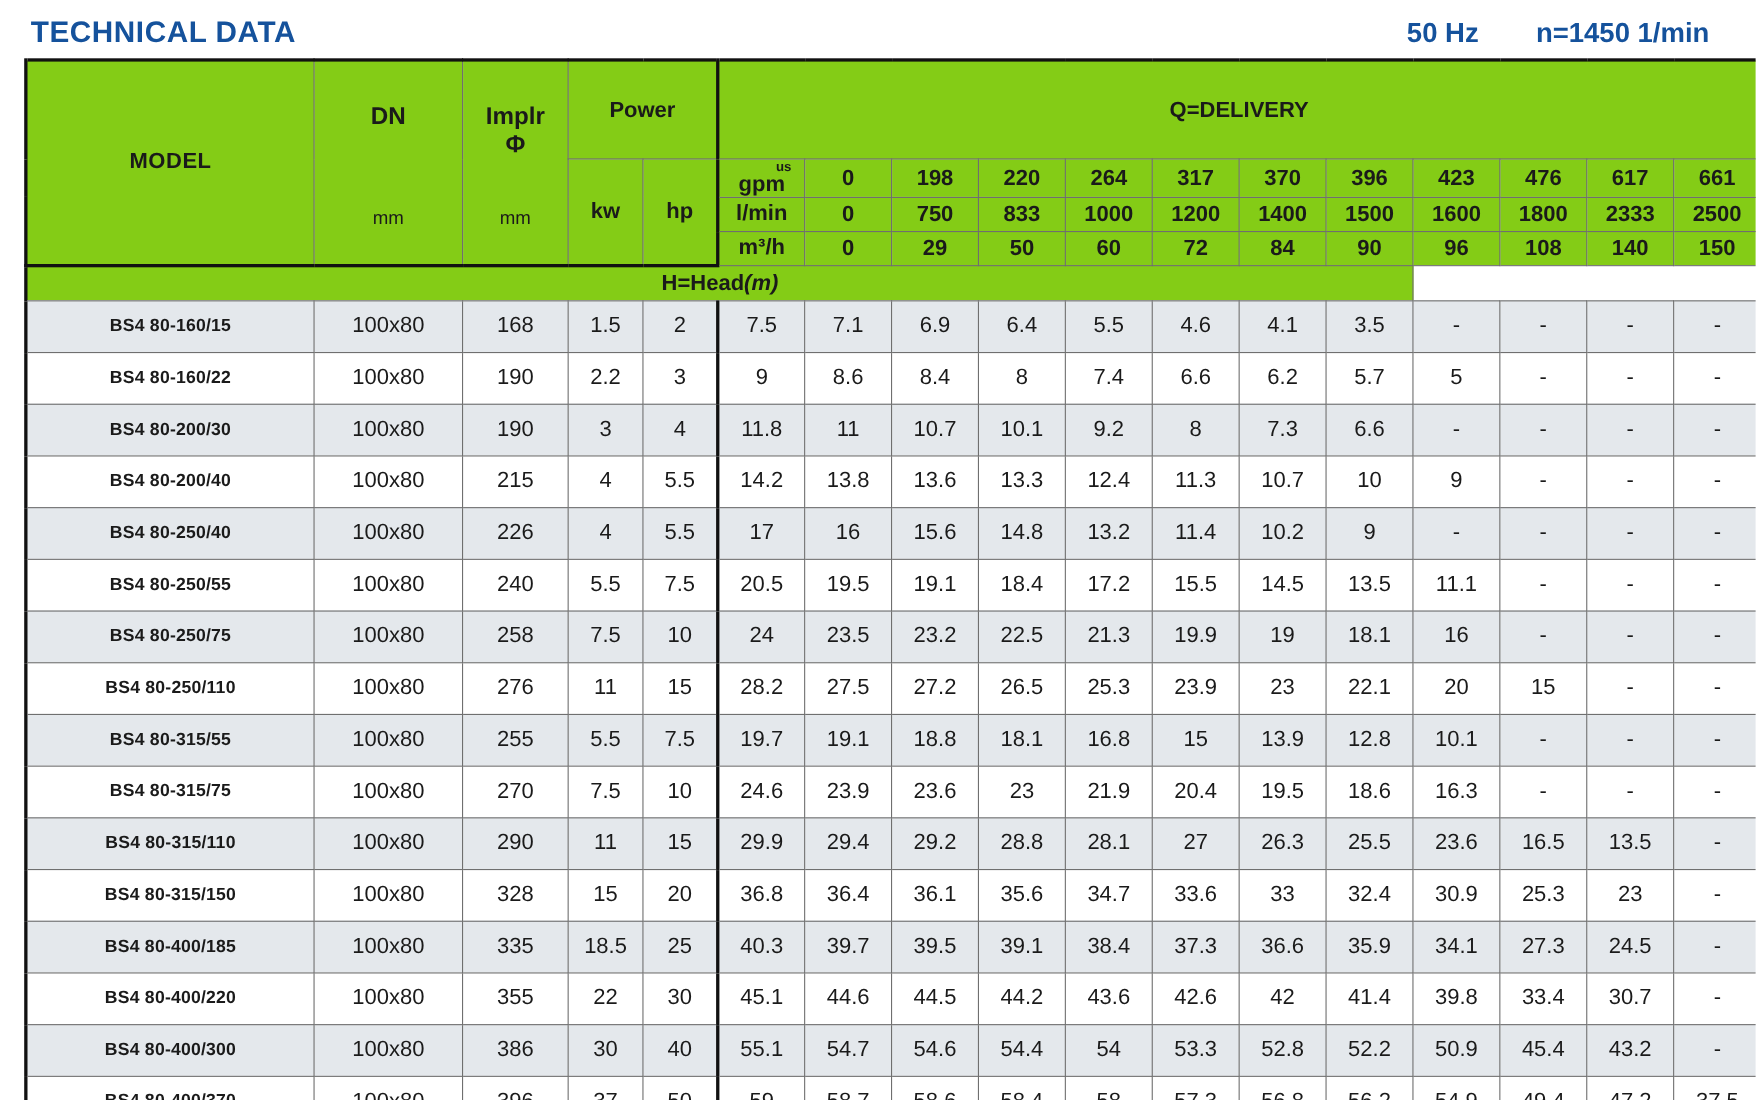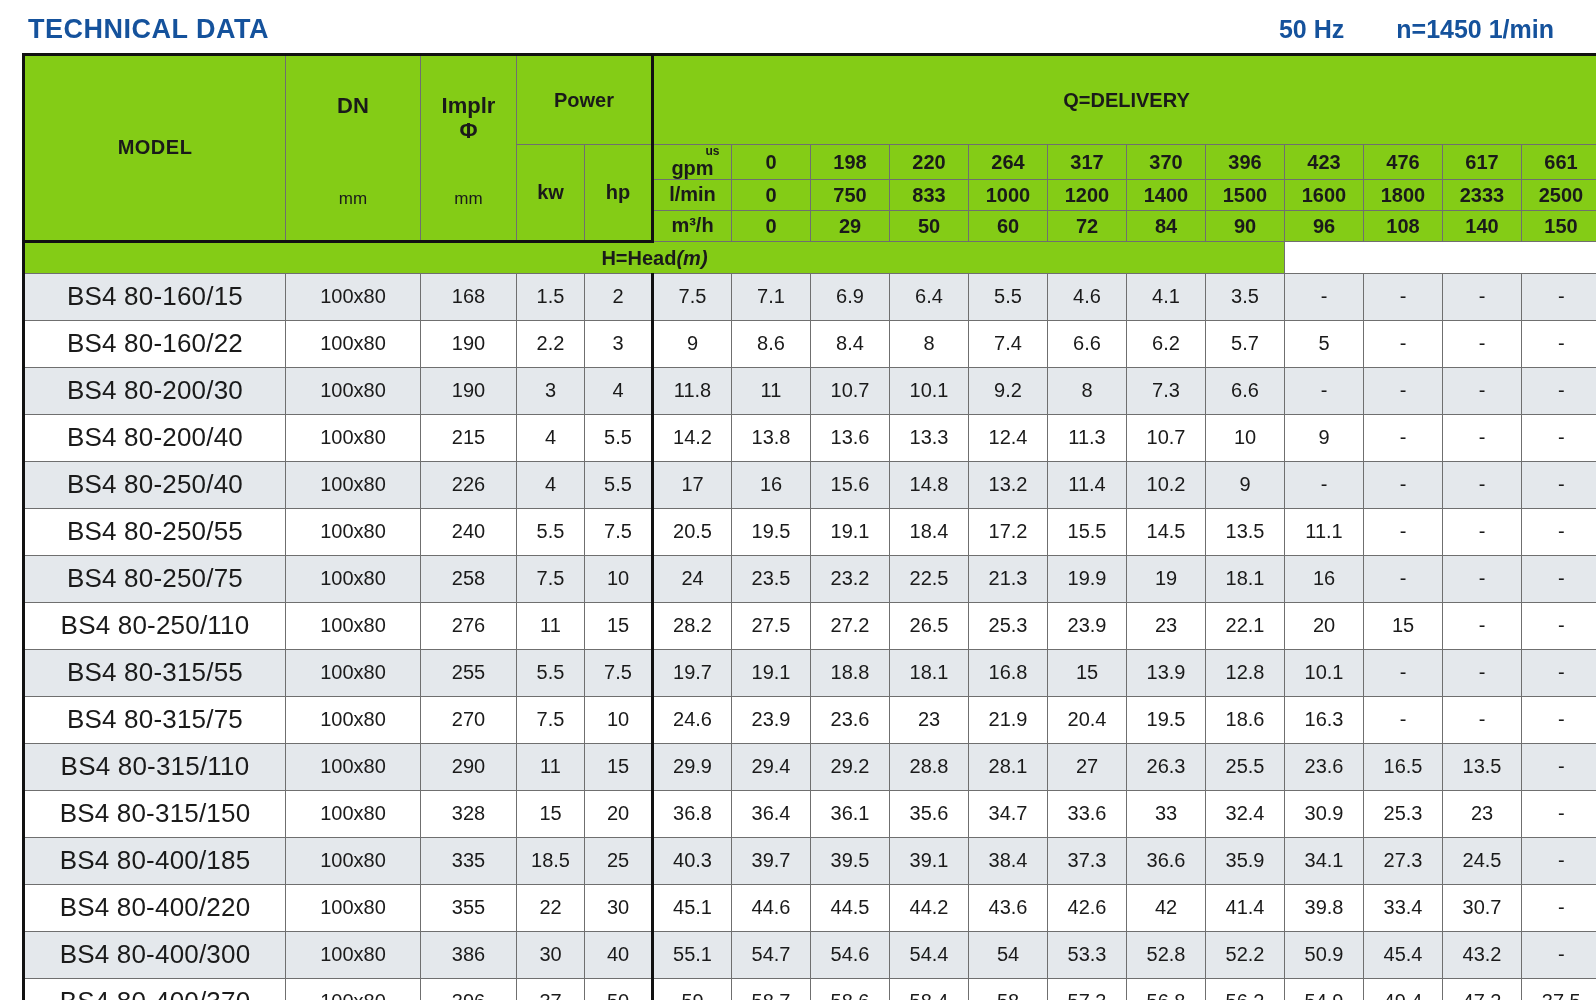--- a/index.html
+++ b/index.html
@@ -143,22 +143,22 @@
   }
   .h-head em { font-style: italic; }
 
   thead tr.head-main > td { border-top: none; }
   thead .thick-bottom { border-bottom: 3px solid #111; margin-top: 32px; }
 
   
   tbody tr { height: 47px; }
   tbody tr.alt td { background: #e4e8ec; }
   tbody td.model {
-    font-weight: normal;
-    font-size: 26px;
+    font-weight: bold;
+    font-size: 16px;
     letter-spacing: 0.2px;
   }
   tbody td { font-size: 21px; }
   tbody td.dn { font-size: 20px; text-align: center; }
   tbody tr td:first-child { border-left: none; }
   tbody tr td:last-child { border-right: none; }
 
   .sep-left { border-left: 3px solid #111 !important; }
 </style>
 </head>

